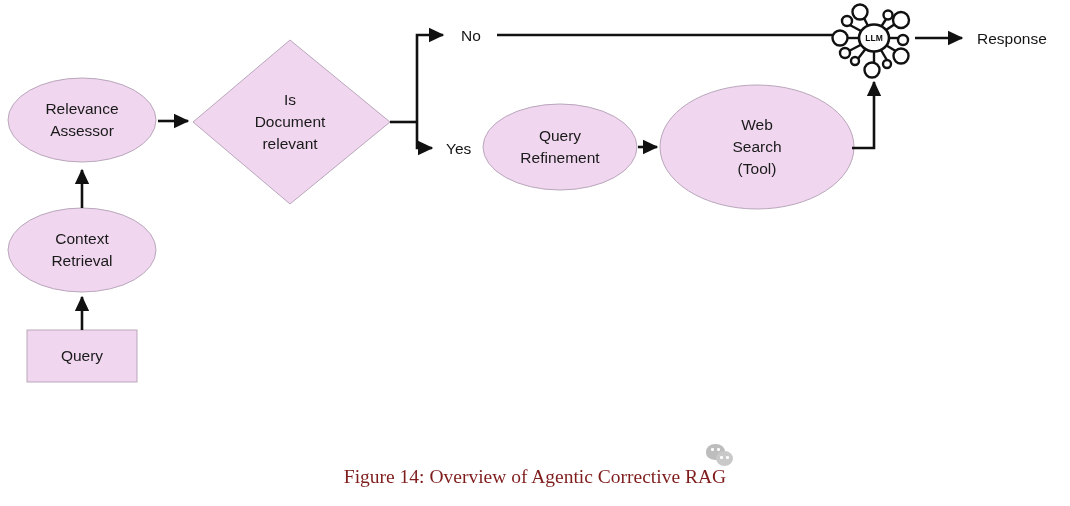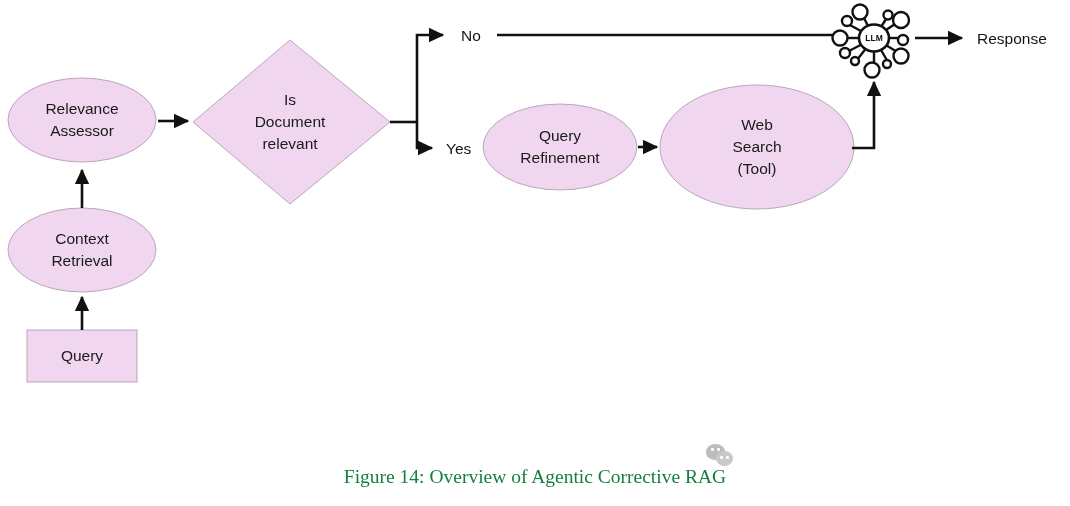--- a/index.html
+++ b/index.html
@@ -66,21 +66,21 @@
     fill: #111111;
   }
   .caption {
     position: absolute;
     left: 0;
     top: 466px;
     width: 1070px;
     text-align: center;
     font-family: "Liberation Serif", serif;
     font-size: 19.5px;
-    color: #15803d;
+    color: #7f1d1d;
     white-space: nowrap;
   }
   .watermark {
     position: absolute;
     left: 706px;
     top: 443px;
     display: flex;
     align-items: center;
     gap: 9px;
     color: #b4b4b4;

